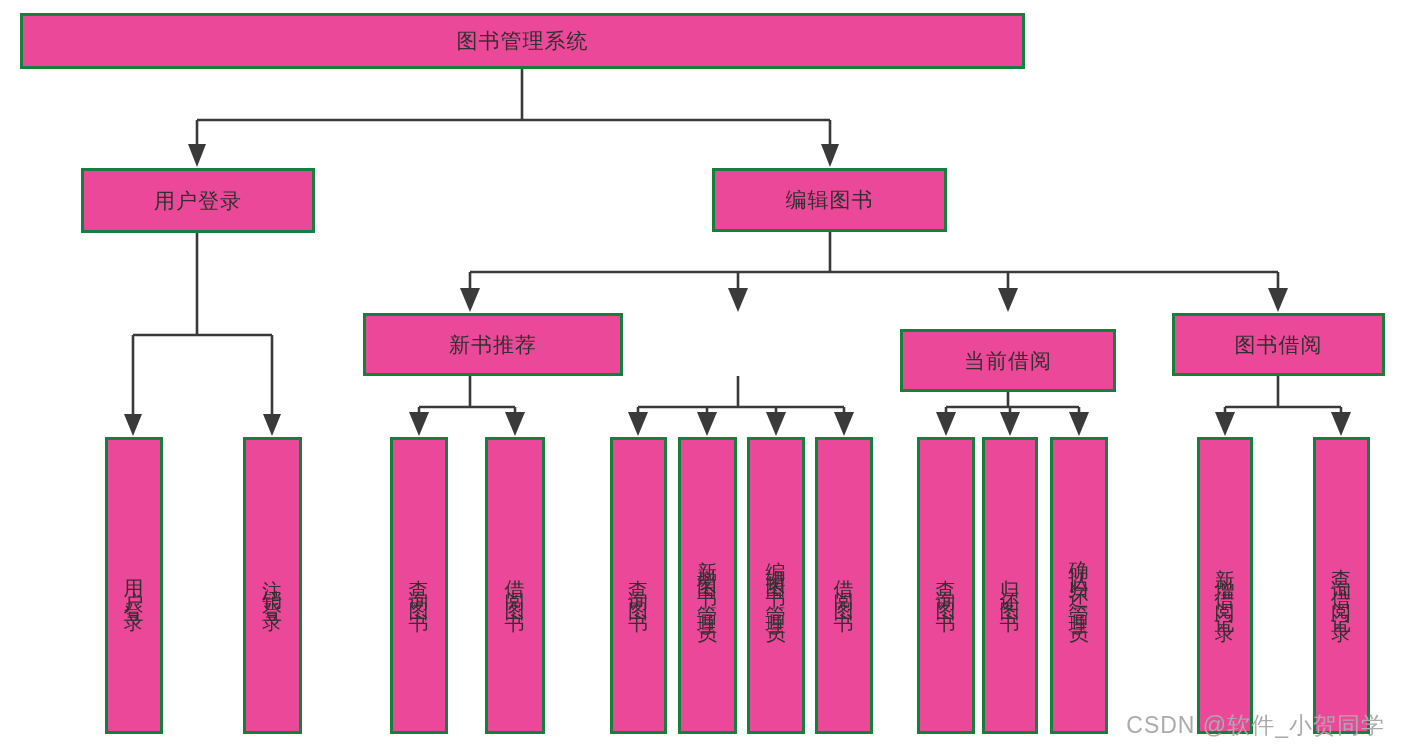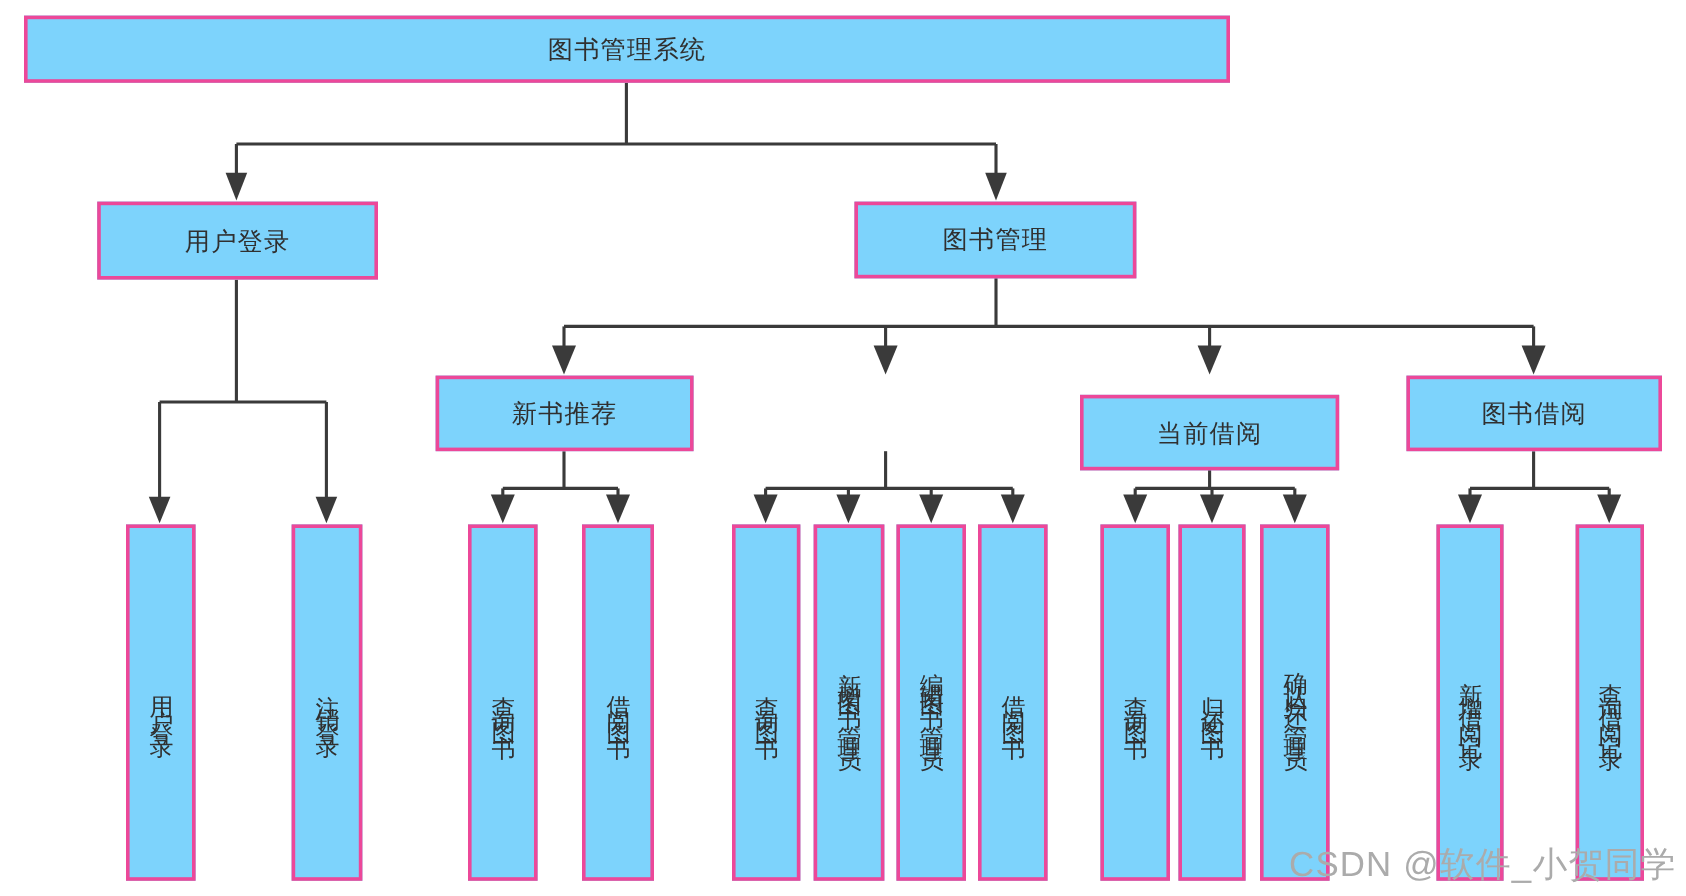--- a/index.html
+++ b/index.html
@@ -13,44 +13,44 @@
   }
   .wires {
     position: absolute;
     left: 0; top: 0;
     width: 1405px; height: 747px;
     z-index: 1;
   }
   .node {
     position: absolute;
     box-sizing: border-box;
-    background: #7dd3fc;
-    border: 3px solid #ec4899;
+    background: #ec4899;
+    border: 3px solid #15803d;
     color: #303030;
     display: flex;
     align-items: center;
     justify-content: center;
     z-index: 2;
     text-align: center;
   }
   .node.h { font-size: 21px; letter-spacing: 1px; }
   .node.v span {
     writing-mode: vertical-rl;
     text-orientation: mixed;
     font-size: 20px;
     letter-spacing: 11px;
     line-height: 1;
     white-space: nowrap;
   }
   .node.v.long span { letter-spacing: 9px; }
   .watermark {
     position: absolute;
-    right: 8px;
+    right: 20px;
     bottom: 6px;
-    font-size: 29px;
+    font-size: 23px;
     color: #ababab;
     z-index: 5;
     letter-spacing: 1px;
     white-space: nowrap;
   }
 </style>
 </head>
 <body>
 
 <div class="canvas">
@@ -122,24 +122,24 @@
   </svg>
 
   <div class="node h" style="left:20px;top:13px;width:1005px;height:56px">
     <span>图书管理系统</span>
   </div>
 
   <div class="node h" style="left:81px;top:168px;width:234px;height:65px">
     <span>用户登录</span>
   </div>
   <div class="node h" style="left:712px;top:168px;width:235px;height:64px">
-    <span>图书管理</span>
+    <span>编辑图书</span>
   </div>
 
-  <div class="node h" style="left:363px;top:313px;width:215px;height:63px">
+  <div class="node h" style="left:363px;top:313px;width:260px;height:63px">
     <span>新书推荐</span>
   </div>
   <div class="node h" style="left:900px;top:329px;width:216px;height:63px">
     <span>当前借阅</span>
   </div>
   <div class="node h" style="left:1172px;top:313px;width:213px;height:63px">
     <span>图书借阅</span>
   </div>
 
   <div class="node v" style="left:105px;top:437px;width:58px;height:297px">

